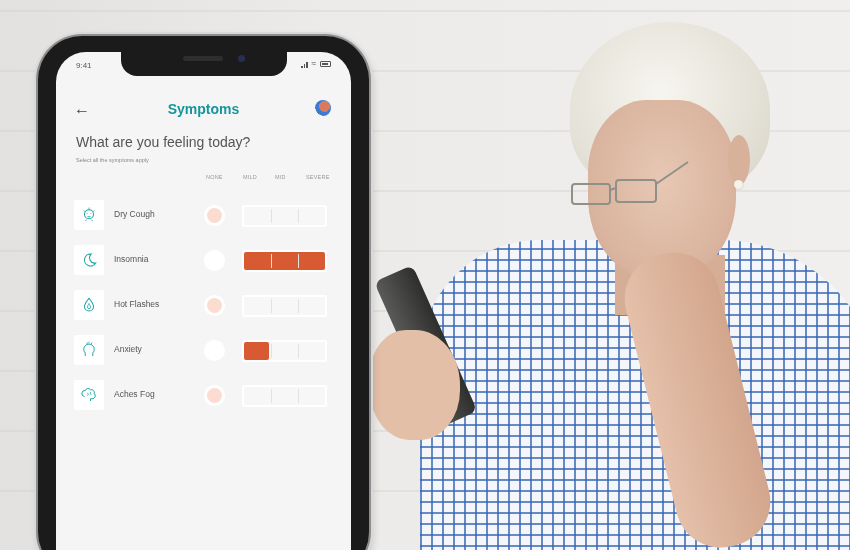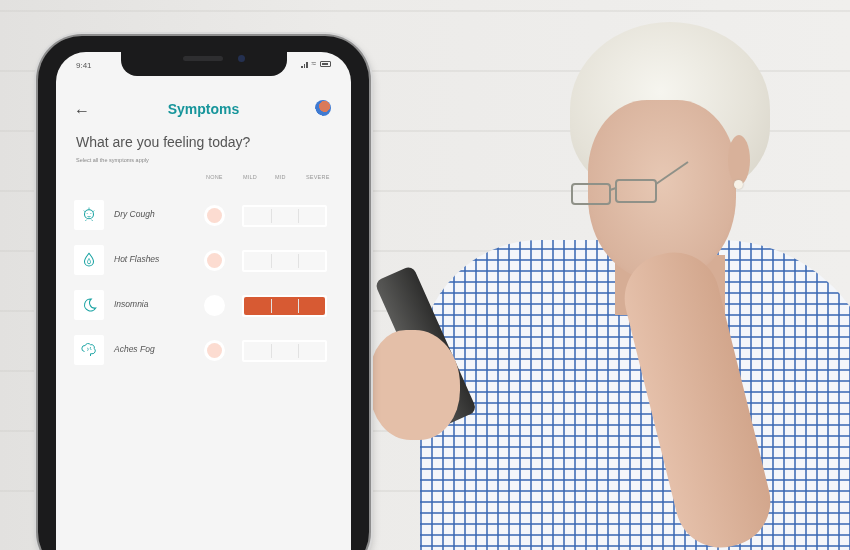--- a/index.html
+++ b/index.html
@@ -71,21 +71,21 @@
   .question { position: absolute; left: 20px; top: 82px; font-size: 14px; color: #555; }
   .hint { position: absolute; left: 20px; top: 105px; font-size: 5.5px; color: #888; }
 
   .levels { position: absolute; top: 122px; left: 0; width: 100%; height: 12px; }
   .levels span { position: absolute; font-size: 5.5px; color: #999; letter-spacing: 0.2px; }
 
   .rows { position: absolute; left: 18px; top: 146px; width: 262px; }
   .row { position: relative; height: 45px; }
   .icon-box { position: absolute; left: 0; top: 2px; width: 30px; height: 30px; background: #fff; border-radius: 2px; display: flex; align-items: center; justify-content: center; }
   .icon-box svg { width: 18px; height: 18px; }
-  .label { position: absolute; left: 40px; top: 11px; font-size: 8.5px; color: #555; font-style: italic; }
+  .label { position: absolute; left: 40px; top: 11px; font-size: 8.5px; color: #555; }
   .none-dot { position: absolute; left: 130px; top: 7px; width: 21px; height: 21px; border-radius: 50%; background: #fff; cursor: pointer; }
   .none-dot.on::after { content: ""; position: absolute; left: 3px; top: 3px; width: 15px; height: 15px; border-radius: 50%; background: #fcdcd1; }
   .bar { position: absolute; left: 168px; top: 7px; width: 85px; height: 22px; background: #f7f7f7; border: 2px solid #fff; border-radius: 2px; cursor: pointer; overflow: hidden; }
   .bar .fill { position: absolute; left: 0; top: 0; bottom: 0; background: #d75a33; border-radius: 2px; }
   .bar .div { position: absolute; top: 2px; bottom: 2px; width: 1px; background: #e2e2e2; }
   .bar .div.a { left: 33.3%; }
   .bar .div.b { left: 66.6%; }
   .fill + .div, .bar .div { z-index: 2; }
 </style>
 </head>
@@ -156,41 +156,56 @@
           <span class="label">Dry Cough</span>
           <div class="none-dot on"></div>
           <div class="bar">
             <div class="div a"></div>
             <div class="div b"></div>
           </div>
         </div>
         <div class="row">
           <div class="icon-box">
             <svg viewBox="0 0 24 24">
+              <path d="M15 4a8 8 0 1 0 6 12a7 7 0 0 1-6-12z" fill="none" stroke="#1aa3a3" stroke-width="1.4"></path>
+            </svg>
+          </div>
+          <span class="label">Insomnia</span>
+          <div class="none-dot"></div>
+          <div class="bar">
+            <div class="fill" style="width: 100%; background: rgb(215, 90, 51);"></div>
+            <div class="div a"></div>
+            <div class="div b"></div>
+          </div>
+        </div>
+        <div class="row">
+          <div class="icon-box">
+            <svg viewBox="0 0 24 24">
               <path d="M12 3c3 4 6 7 6 11a6 6 0 0 1-12 0c0-4 3-7 6-11z" fill="none" stroke="#1aa3a3" stroke-width="1.4"></path>
               <path d="M12 10c1 2 2 3 2 5a2 2 0 0 1-4 0c0-2 1-3 2-5z" fill="none" stroke="#1aa3a3" stroke-width="1.1"></path>
             </svg>
           </div>
           <span class="label">Hot Flashes</span>
           <div class="none-dot on"></div>
           <div class="bar">
             <div class="div a"></div>
             <div class="div b"></div>
           </div>
         </div>
         <div class="row">
           <div class="icon-box">
             <svg viewBox="0 0 24 24">
-              <path d="M15 4a8 8 0 1 0 6 12a7 7 0 0 1-6-12z" fill="none" stroke="#1aa3a3" stroke-width="1.4"></path>
-            </svg>
-          </div>
-          <span class="label">Insomnia</span>
+              <path d="M7 20v-4a7 7 0 1 1 10 0v4" fill="none" stroke="#1aa3a3" stroke-width="1.3"></path>
+              <path d="M9 4l1-2M12 3V1M15 4l1-2" stroke="#1aa3a3" stroke-width="1.1"></path>
+            </svg>
+          </div>
+          <span class="label">Anxiety</span>
           <div class="none-dot"></div>
           <div class="bar">
-            <div class="fill" style="width: 100%; background: rgb(215, 90, 51);"></div>
+            <div class="fill" style="width: 31%; background: rgb(215, 90, 51);"></div>
             <div class="div a"></div>
             <div class="div b"></div>
           </div>
         </div>
         <div class="row">
           <div class="icon-box">
             <svg viewBox="0 0 24 24">
               <path d="M6 14a4 4 0 0 1 1-8a4 4 0 0 1 7-1a4 4 0 0 1 5 5a4 4 0 0 1-3 7h-2v3" fill="none" stroke="#1aa3a3" stroke-width="1.3"></path>
               <path d="M10 9q2 2 0 4M14 8q-1 2 1 4" fill="none" stroke="#1aa3a3" stroke-width="1"></path>
             </svg>

